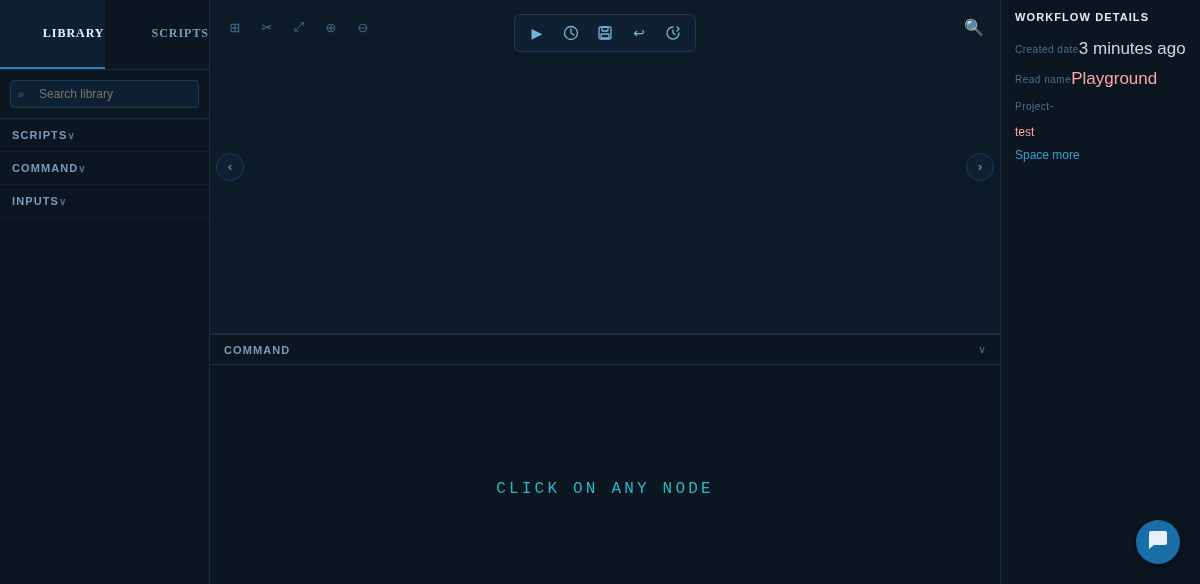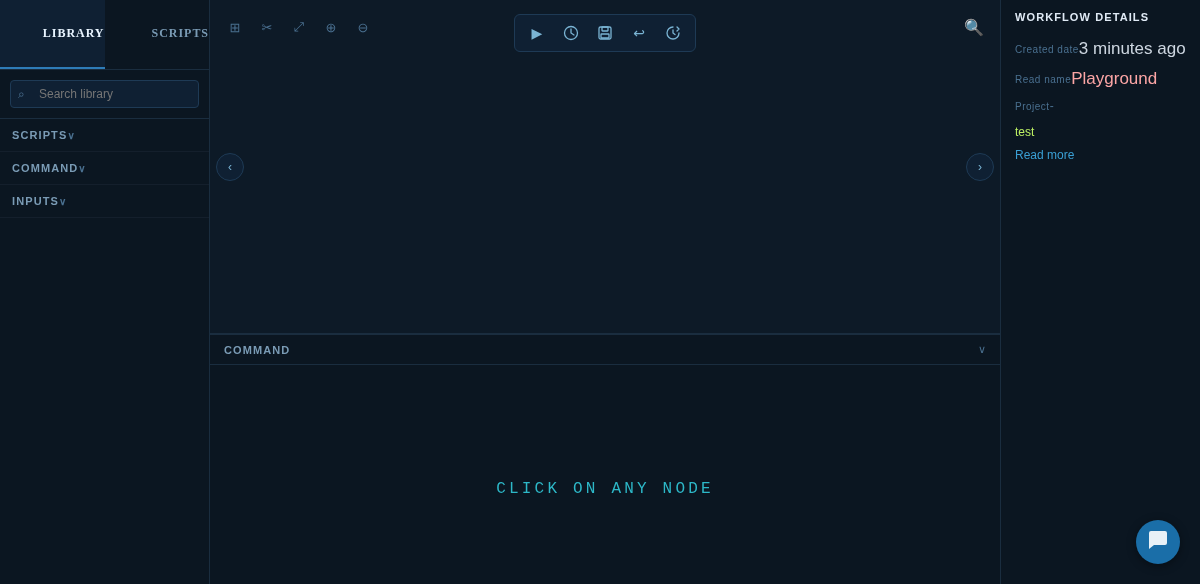--- a/index.html
+++ b/index.html
@@ -281,21 +281,21 @@
     }
     .detail-row-inline .detail-label {
       margin-bottom: 0;
     }
     .project-dash {
       color: #4a7090;
       font-size: 12px;
     }
     #description-text {
       font-size: 12px;
-      color: #bef264;
+      color: #fca5a5;
       margin-bottom: 6px;
     }
     #read-more {
       font-size: 12px;
       color: #3a9fd4;
       cursor: pointer;
       text-decoration: none;
     }
 
     
@@ -419,21 +419,21 @@
     <span class="detail-value highlight">Playground</span>
   </div>
 
   <div class="detail-row-inline">
     <span class="detail-label">Project</span>
     <span class="project-dash">-</span>
   </div>
 
   <div style="margin-top:12px;">
     <p id="description-text">test</p>
-    <a id="read-more" href="#">Read more</a>
+    <a id="read-more" href="#">Space more</a>
   </div>
 </div>
 
 <div id="chat-btn">
   <span>
     <svg width="22" height="22" viewBox="0 0 22 22" fill="none" xmlns="http://www.w3.org/2000/svg">
       <path d="M2 4a2 2 0 012-2h14a2 2 0 012 2v10a2 2 0 01-2 2H7l-5 4V4z" fill="white" opacity="0.9"></path>
     </svg>
   </span>
 </div>

